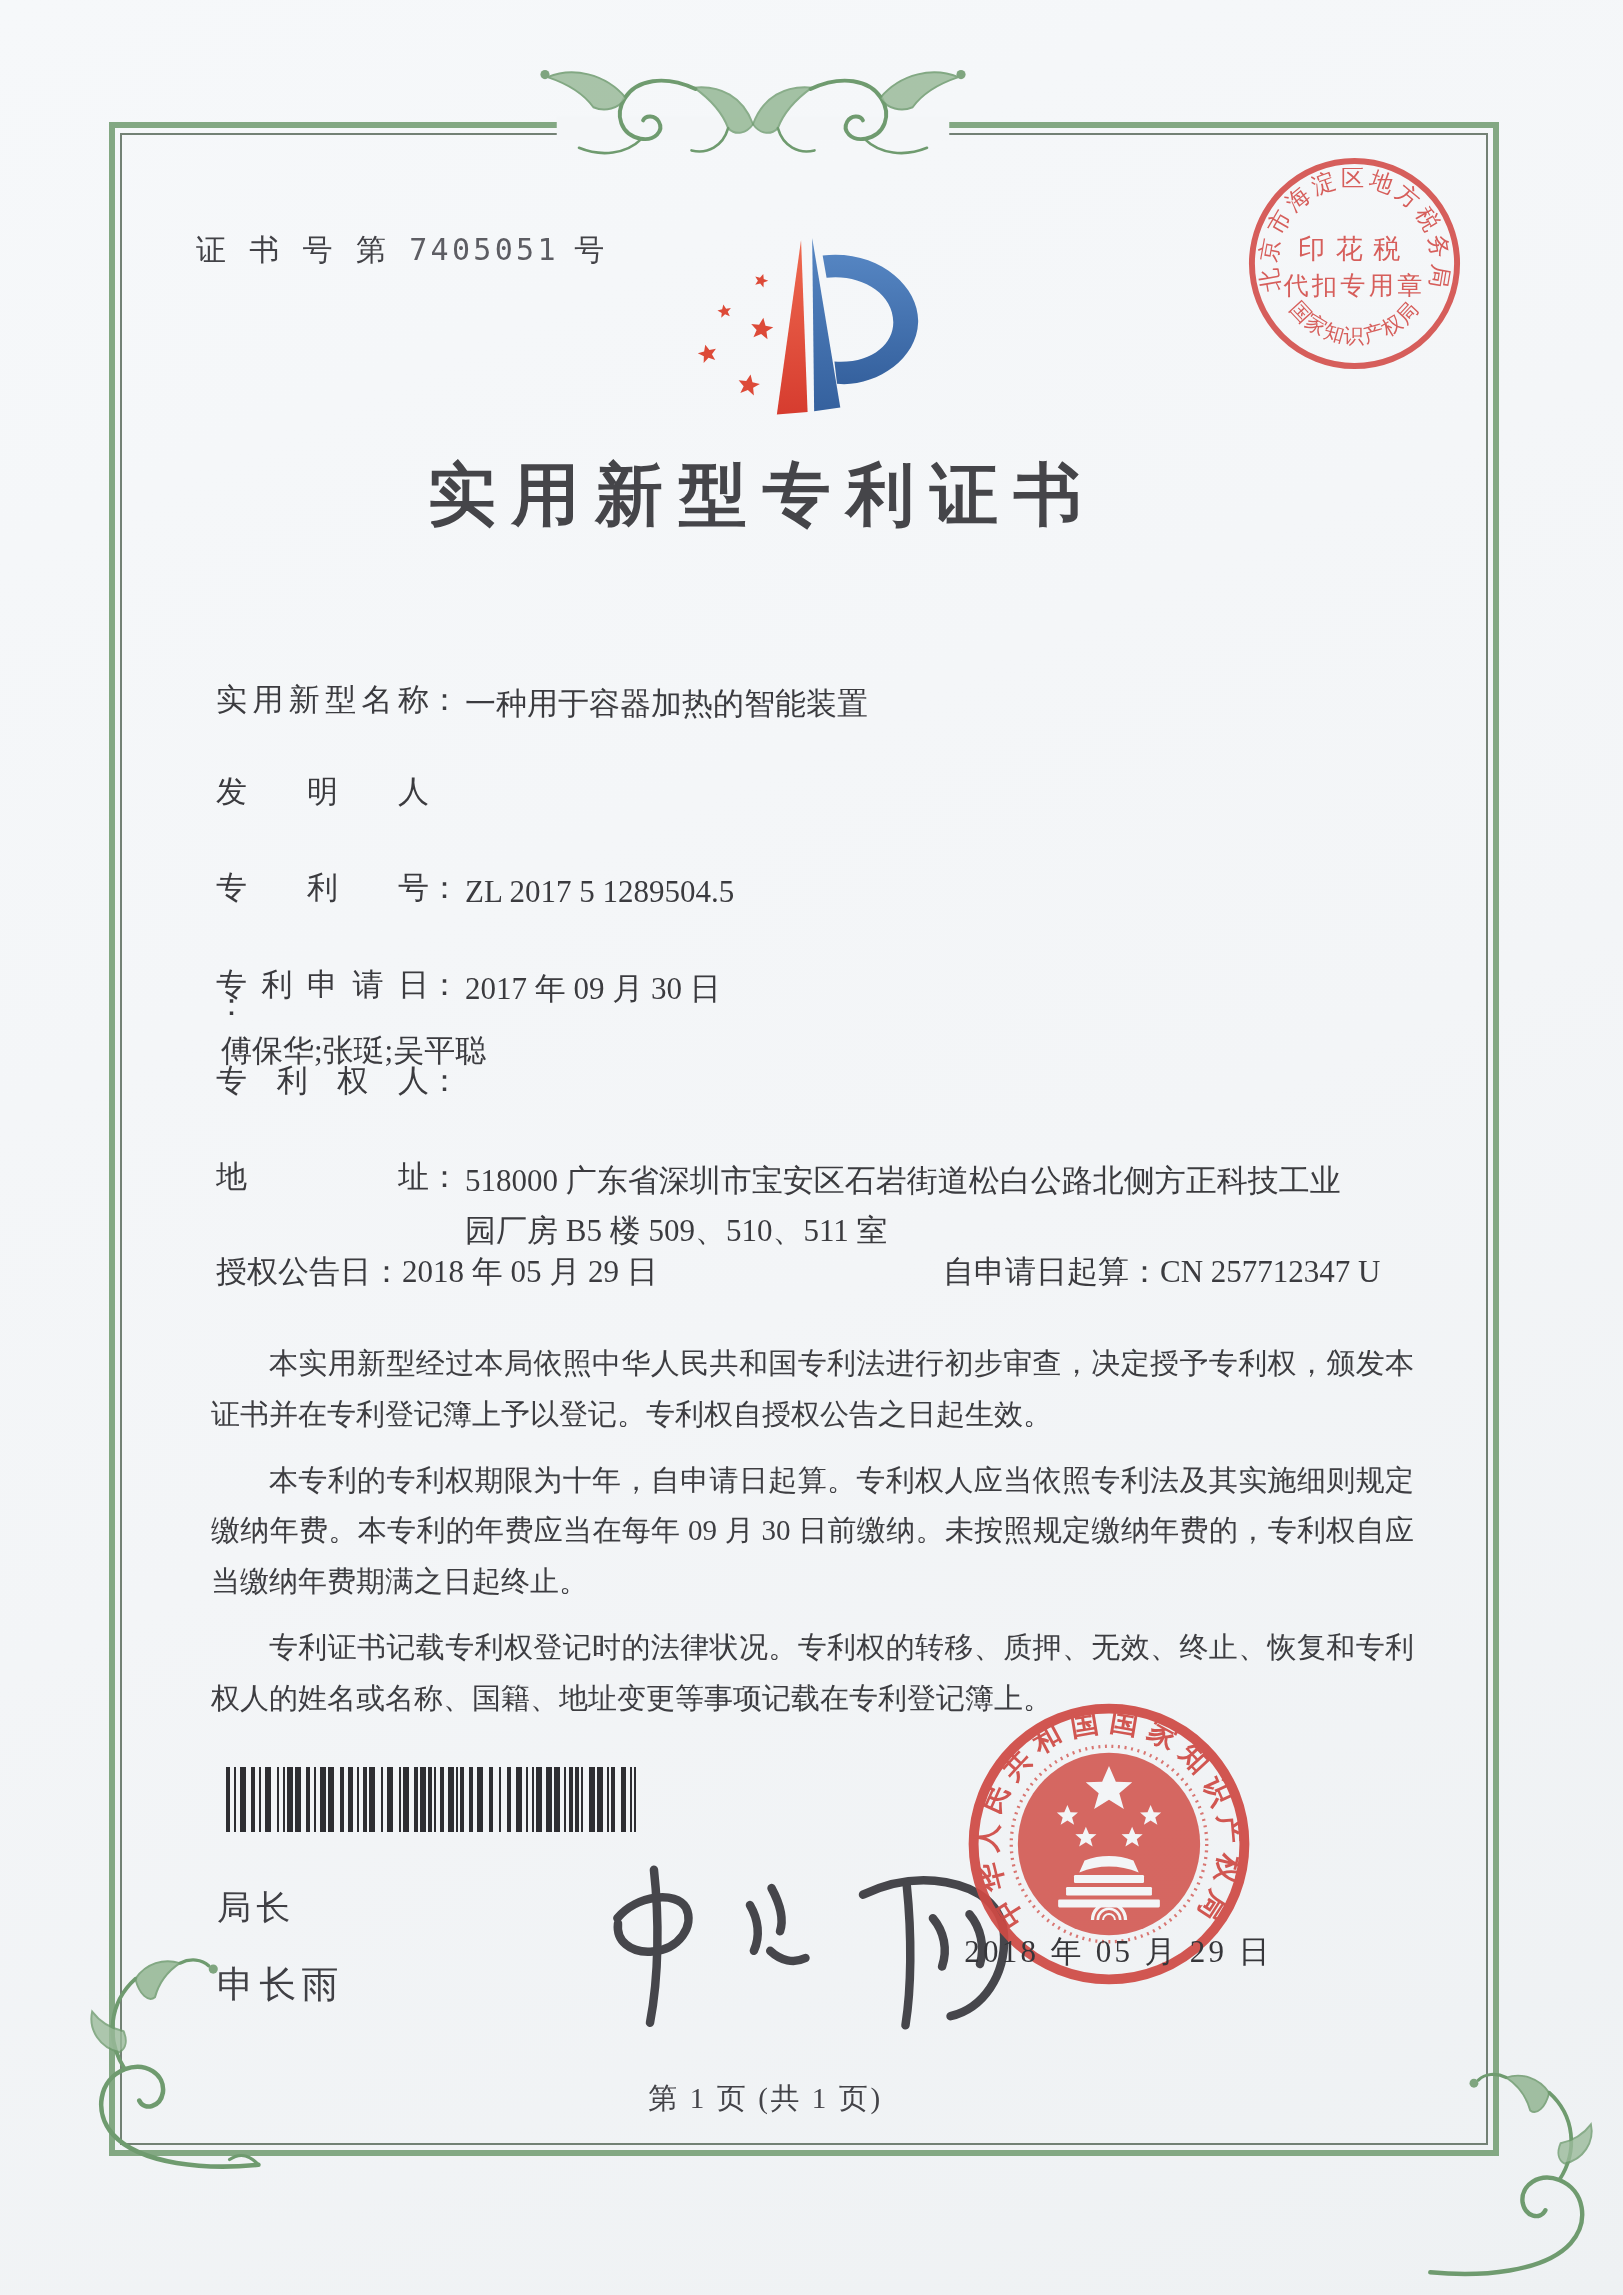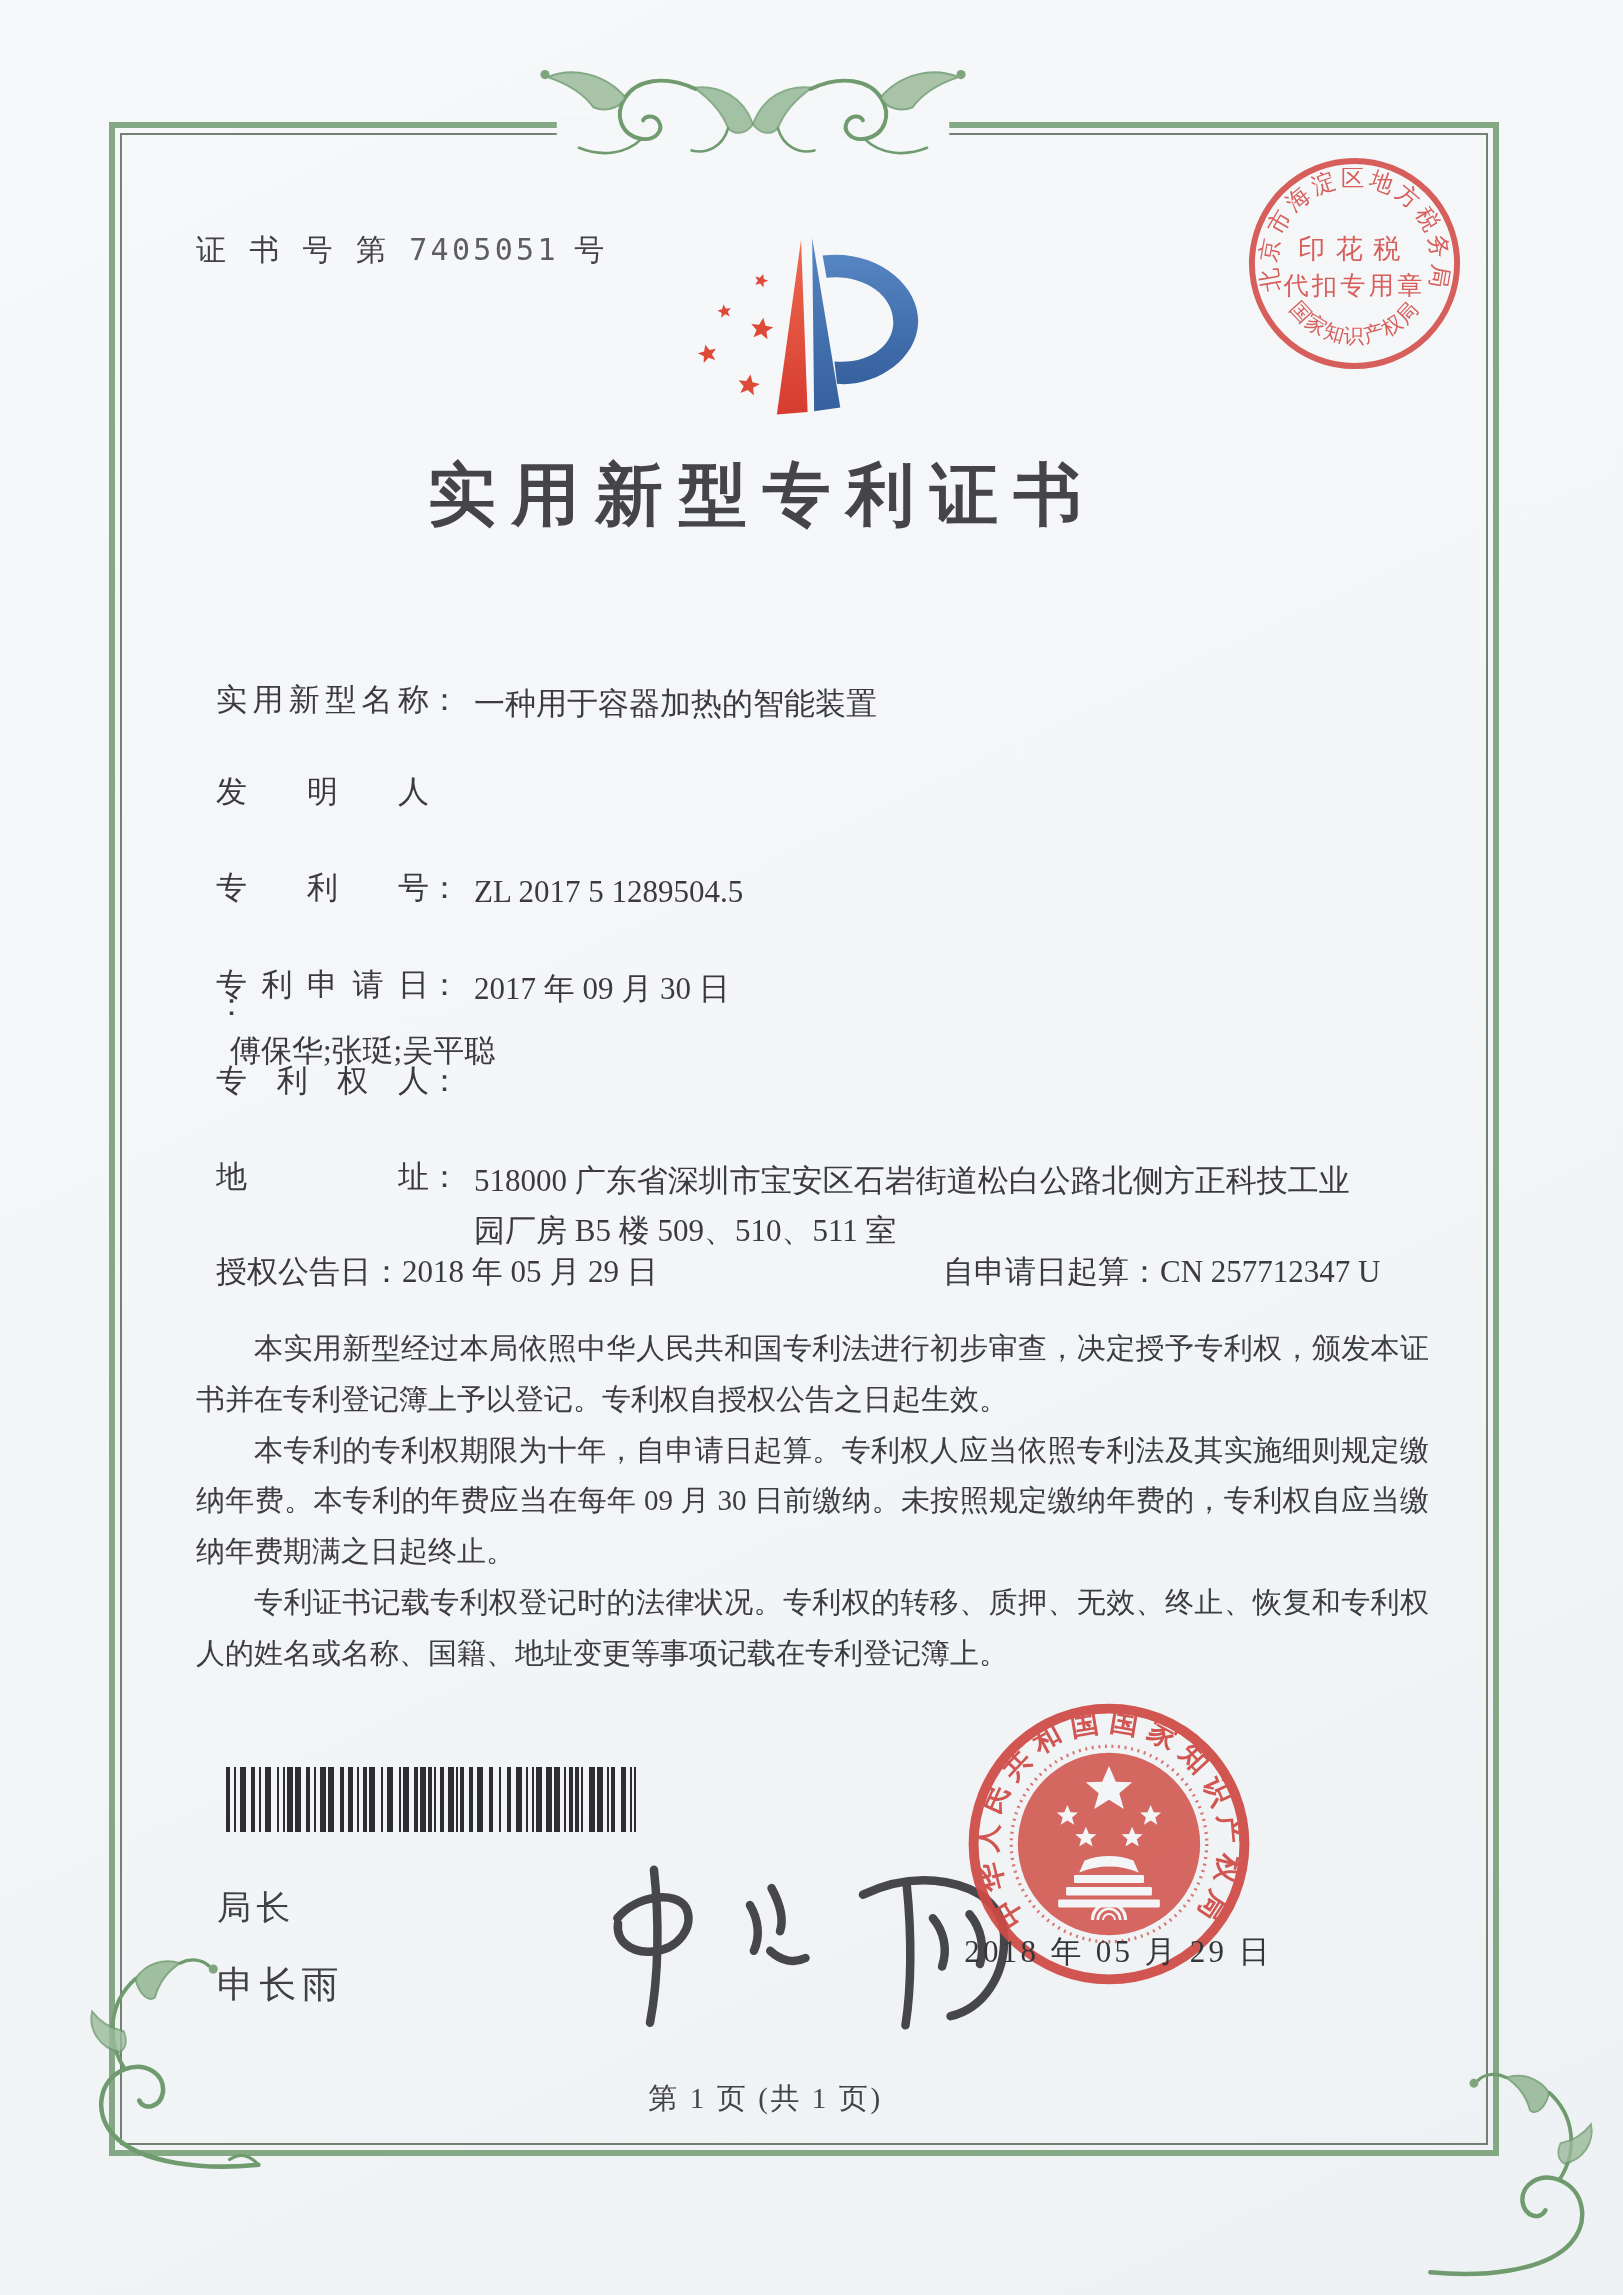--- a/index.html
+++ b/index.html
@@ -32,29 +32,29 @@
   }
   .logo-wrap{position:absolute;left:612px;top:215px;width:314px;height:216px;}
   .tax-stamp{position:absolute;left:1242px;top:151px;width:225px;height:225px;opacity:.92;}
   .fields{position:absolute;left:216px;top:675px;width:1231px;font-size:31px;color:#3b3b3f;}
   .frow{position:absolute;left:0;display:flex;align-items:flex-start;white-space:normal;}
   .flabel{
     display:inline-block;width:213px;text-align:justify;text-align-last:justify;
     flex:0 0 213px;
   }
   .fcolon{flex:0 0 auto;}
-  .fvalue{margin-left:14px;max-width:916px;line-height:1.6;}
+  .fvalue{margin-left:5px;max-width:916px;line-height:1.6;}
   .grant-row{position:absolute;left:0;top:576px;width:1231px;white-space:nowrap;}
   .grant-left{position:absolute;left:0;top:0;}
   .grant-right{position:absolute;left:727px;top:0;}
   .body-text{
     position:absolute;left:196px;top:1323px;width:1233px;
     font-size:29px;line-height:1.75;text-align:justify;color:#3d3d41;
   }
-  .body-text p{margin:0;text-indent:2em;}
+  .body-text p{margin:15px;text-indent:2em;}
   .barcode{
     position:absolute;left:226px;top:1767px;width:411px;height:65px;
     overflow:hidden;white-space:nowrap;font-size:0;
   }
   .barcode span{display:inline-block;height:65px;background:#2e2e32;vertical-align:top;}
   .director-title{position:absolute;left:217px;top:1885px;font-size:34px;letter-spacing:5.2px;color:#404045;}
   .director-name{position:absolute;left:217px;top:1960px;font-size:37px;letter-spacing:5.2px;color:#404045;}
   .signature{position:absolute;left:550px;top:1845px;width:511px;height:196px;}
   .office-seal{position:absolute;left:967px;top:1702px;width:284px;height:284px;opacity:.93;}
   .seal-date{

